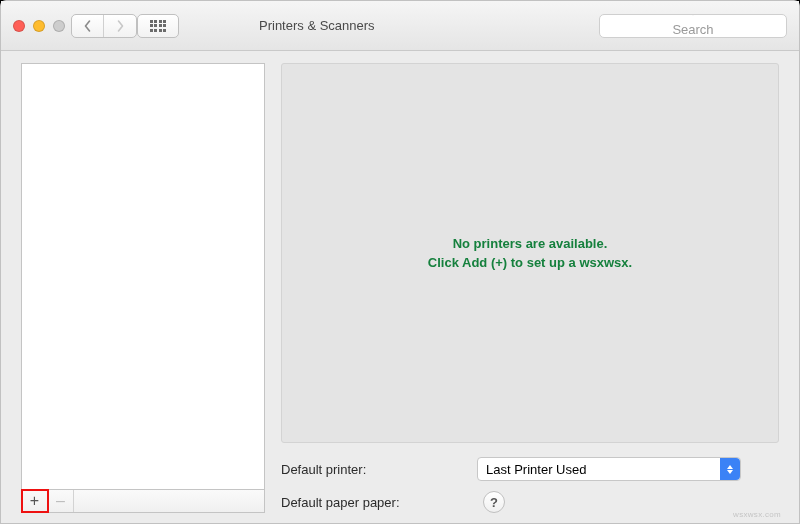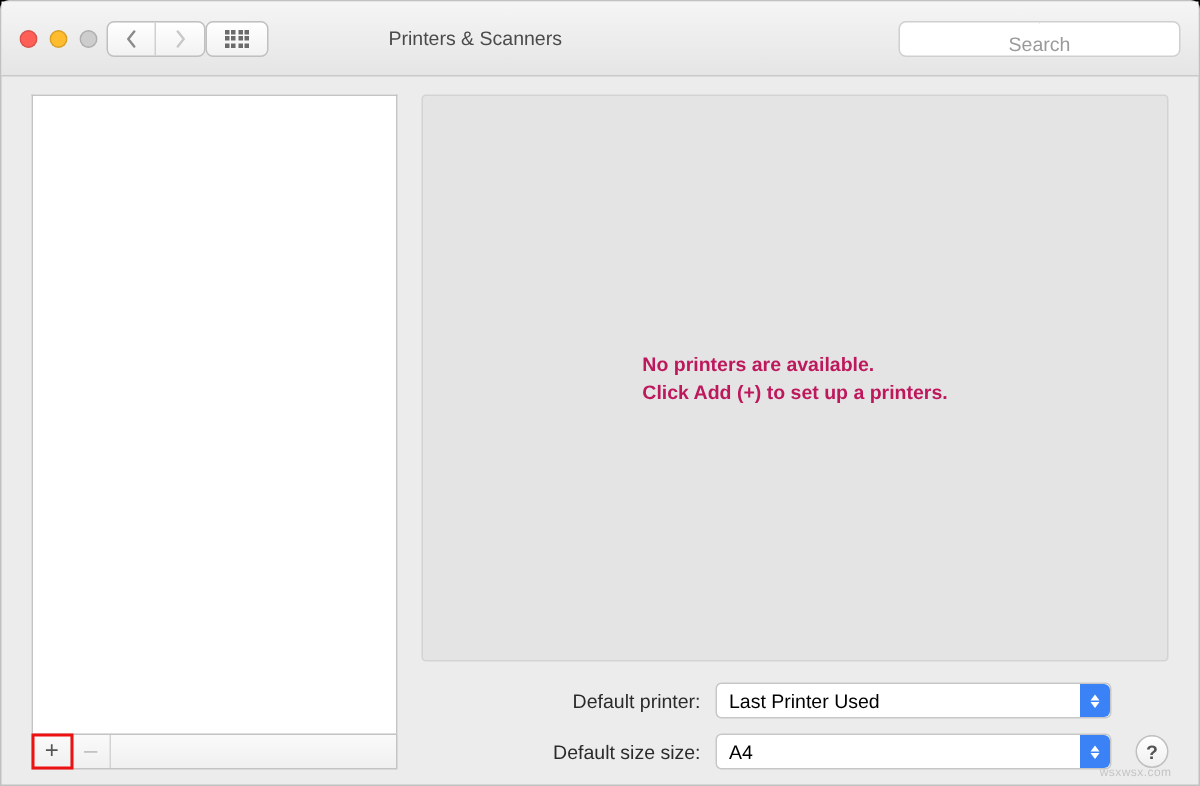--- a/index.html
+++ b/index.html
@@ -24,24 +24,24 @@
     .searchwrap svg { width: 12px; height: 12px; opacity: .55; }
     .content { position: absolute; top: 62px; left: 20px; right: 20px; bottom: 10px; display: flex; gap: 16px; }
     .leftcol { width: 244px; display: flex; flex-direction: column; }
     .listbox { flex: 1; background: #fff; border: 1px solid #c4c4c4; border-bottom: none; }
     .listfoot { height: 24px; border: 1px solid #c4c4c4; background: linear-gradient(#fafafa,#f0f0f0); display: flex; }
     .footbtn { width: 26px; height: 100%; display: flex; align-items: center; justify-content: center; border-right: 1px solid #d3d3d3; font-size: 16px; color: #555; font-weight: 300; line-height: 1; }
     .footbtn.minus { color: #bdbdbd; }
     .addhl { outline: 2px solid #e11; outline-offset: -1px; }
     .rightcol { flex: 1; display: flex; flex-direction: column; }
     .detail { flex: 1; background: #e4e4e4; border: 1px solid #d3d3d3; border-radius: 3px; display: flex; align-items: center; justify-content: center; }
-    .msg { font-size: 13px; color: #be185d; line-height: 1.5; font-weight: 600; }
+    .msg { text-align: center; font-size: 13px; color: #15803d; line-height: 1.5; font-weight: 600; }
     .formrows { padding: 14px 0 0 0; display: flex; flex-direction: column; gap: 10px; }
     .row { display: flex; align-items: center; gap: 10px; }
-    .row label { width: 186px; text-align: right; font-size: 13px; color: #2b2b2b; }
+    .row label { width: 186px; text-align: left; font-size: 13px; color: #2b2b2b; }
     .select { flex: 1; height: 24px; background: #fff; border: 1px solid #c7c7c7; border-radius: 4px; display: flex; align-items: center; padding: 0 8px; font-size: 13px; color: #000000; position: relative; }
     .selarrow { position: absolute; right: 0; top: 0; bottom: 0; width: 20px; background: #3b82f6; border-radius: 0 4px 4px 0; display: flex; flex-direction: column; align-items: center; justify-content: center; gap: 1px; }
     .selarrow::before, .selarrow::after { content: ""; width: 0; height: 0; border-left: 3px solid transparent; border-right: 3px solid transparent; }
     .selarrow::before { border-bottom: 4px solid #fff; }
     .selarrow::after { border-top: 4px solid #fff; }
     .helpbtn { width: 22px; height: 22px; border-radius: 50%; border: 1px solid #c0c0c0; background: linear-gradient(#fff,#f0f0f0); display: flex; align-items: center; justify-content: center; font-size: 13px; color: #555; margin-left: 6px; font-weight: 600; }
     .watermark { position: absolute; right: 18px; bottom: 4px; font-size: 8px; color: rgba(0,0,0,0.18); letter-spacing: .3px; }
   </style>
 </head>
 <body>
@@ -98,38 +98,34 @@
       <div class="listfoot">
         <div class="footbtn addhl">+</div>
         <div class="footbtn minus">–</div>
       </div>
     </div>
 
     <div class="rightcol">
       <div class="detail">
         <div class="msg">
           <div>No printers are available.</div>
-          <div>Click Add (+) to set up a printers.</div>
+          <div>Click Add (+) to set up a wsxwsx.</div>
         </div>
       </div>
       <div class="formrows">
         <div class="row">
           <label>Default printer:</label>
           <div class="select">
             <span>Last Printer Used</span>
             <span class="selarrow"></span>
           </div>
           <div style="width:28px"></div>
         </div>
         <div class="row">
-          <label>Default size size:</label>
-          <div class="select">
-            <span>A4</span>
-            <span class="selarrow"></span>
-          </div>
+          <label>Default paper paper:</label>
           <div class="helpbtn">?</div>
         </div>
       </div>
     </div>
   </div>
 
   <div class="watermark">wsxwsx.com</div>
 </div>
 
 </body></html>

